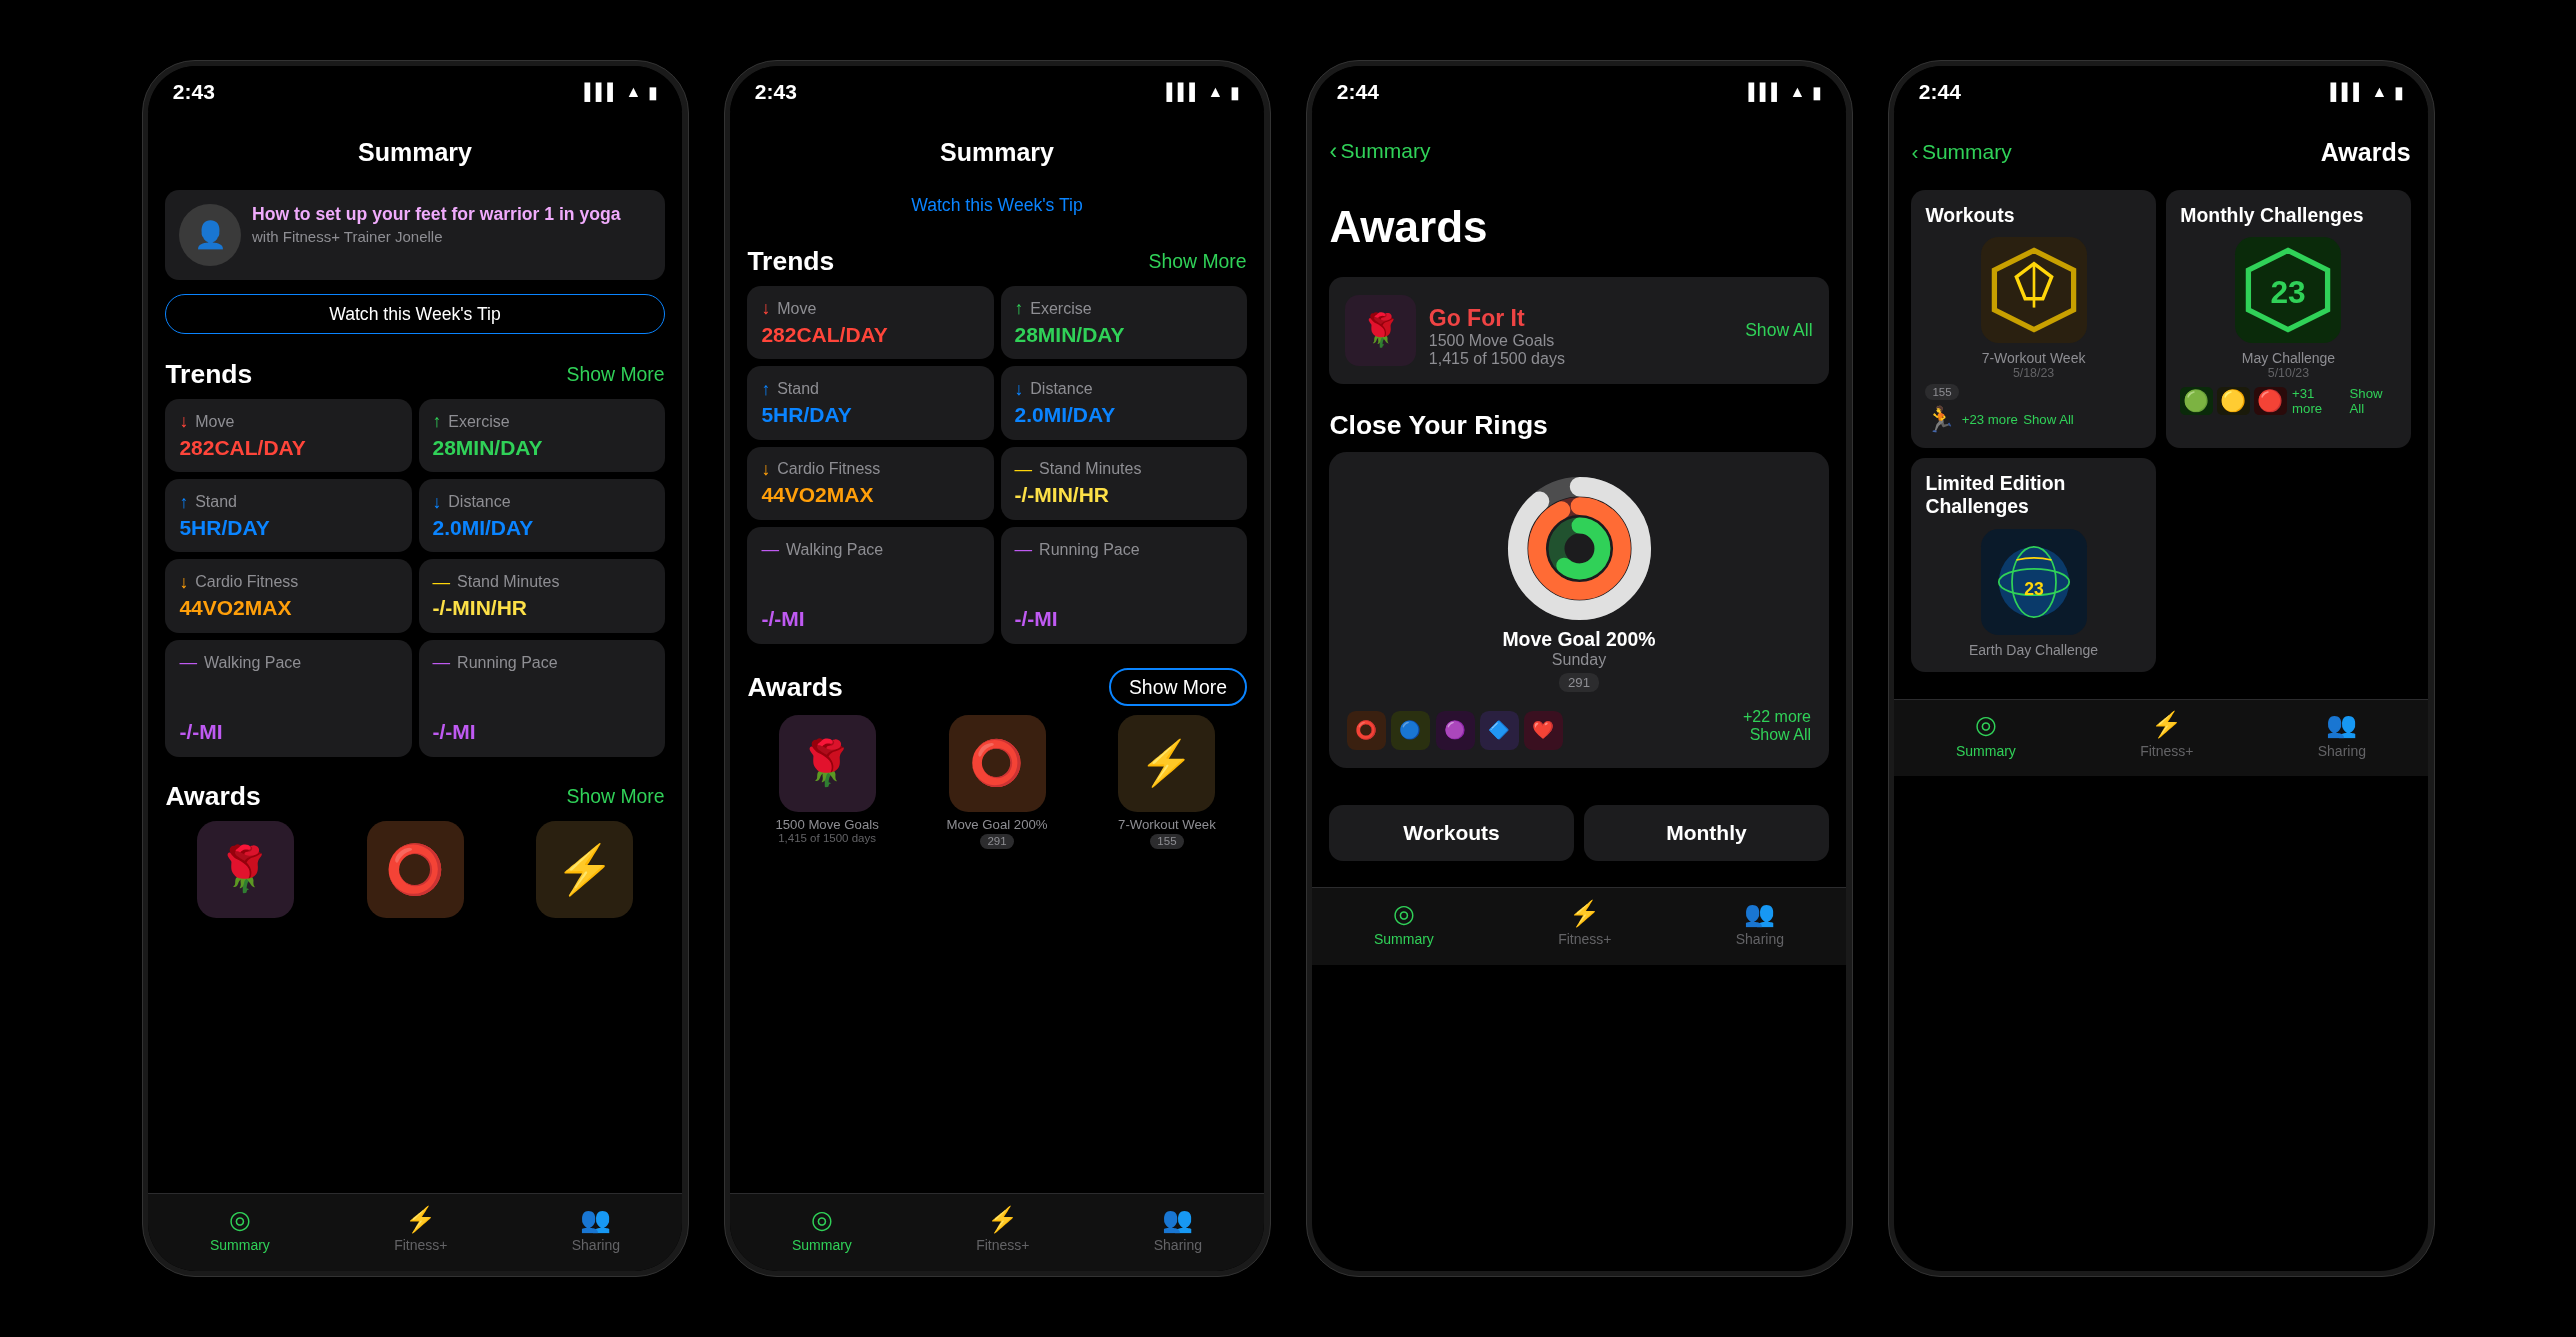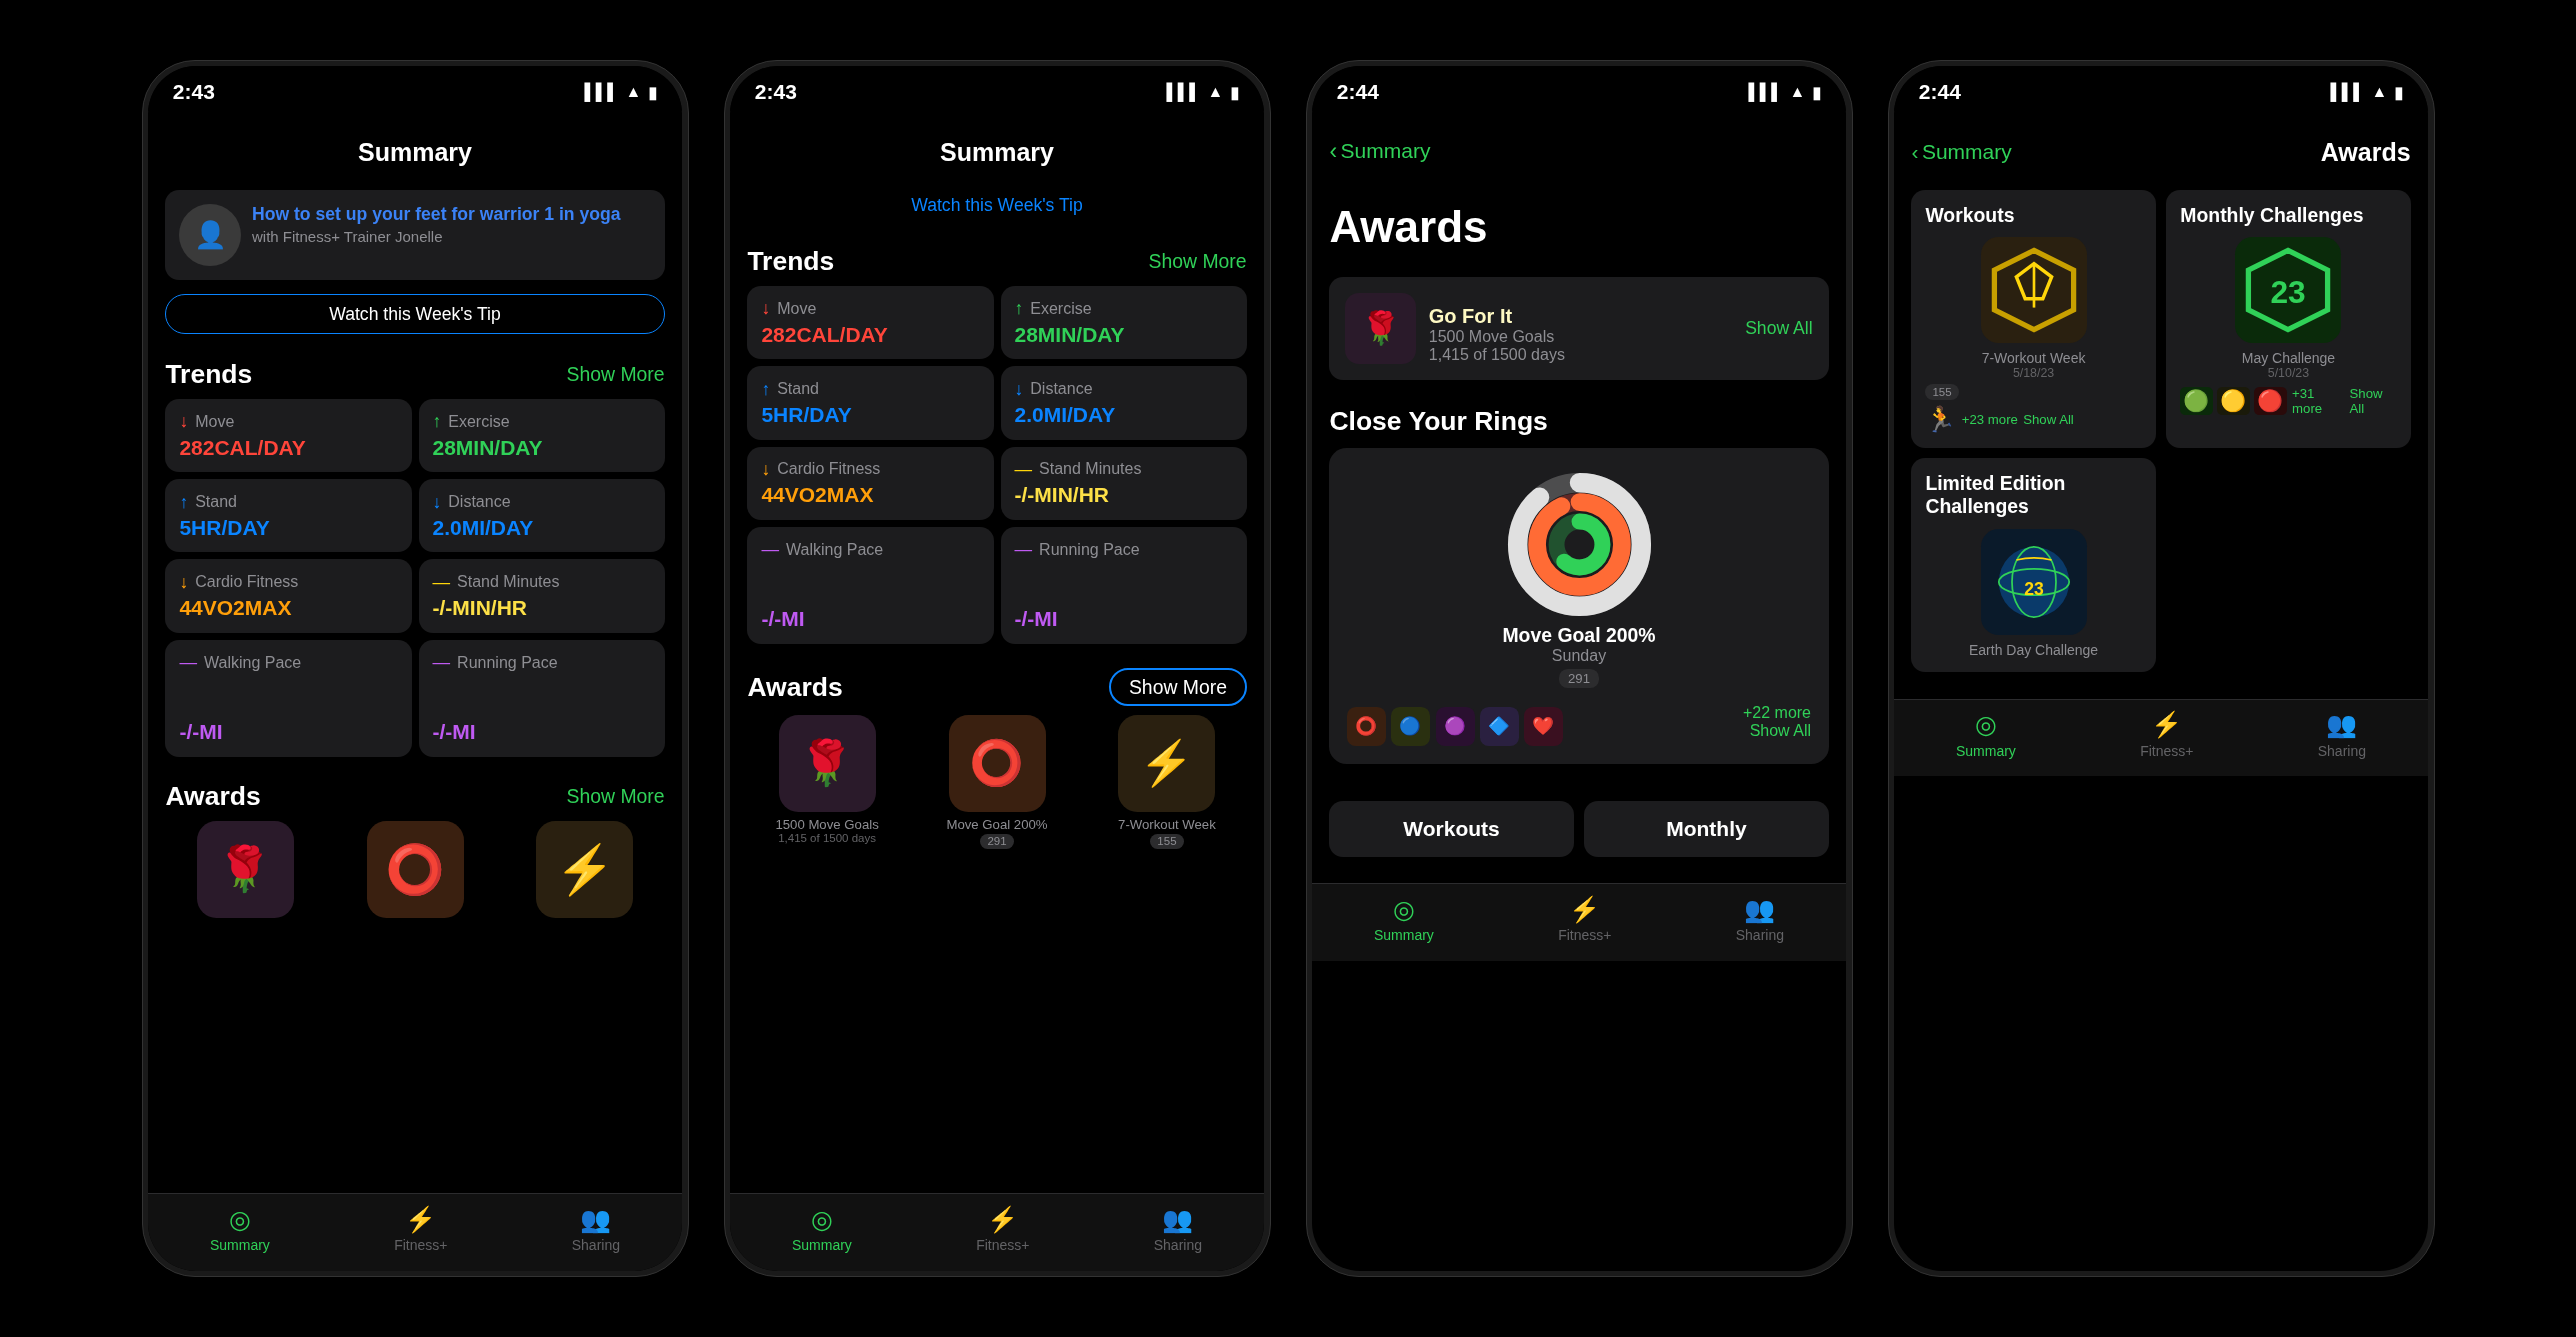--- a/index.html
+++ b/index.html
@@ -198,21 +198,21 @@
       height: 62px;
       border-radius: 50%;
       background: #3a3a3a;
       flex-shrink: 0;
       display: flex;
       align-items: center;
       justify-content: center;
       font-size: 26.5px;
     }
     .trainer-text { flex: 1; }
-    .trainer-tip-title { color: #3b82f6; font-size: 17.6px; font-weight: 600; margin-bottom: 3.5px; }
+    .trainer-tip-title { color: #f0abfc; font-size: 17.6px; font-weight: 600; margin-bottom: 3.5px; }
     .trainer-tip-sub { color: #8e8e93; font-size: 15px; }
     .watch-tip-btn {
       border: 1.8px solid #0a84ff;
       border-radius: 26.5px;
       padding: 8.8px;
       text-align: center;
       color: #fff;
       font-size: 17.6px;
       margin: 7px 0 10.6px;
     }
@@ -237,21 +237,21 @@
       height: 71px;
       border-radius: 14px;
       background: #2a1a2a;
       display: flex;
       align-items: center;
       justify-content: center;
       font-size: 32px;
       flex-shrink: 0;
     }
     .go-info { flex: 1; }
-    .go-title { color: #fef9c3; font-size: 20px; font-weight: 700; margin-top: 12px; }
+    .go-title { color: #ef4444; font-size: 23px; font-weight: 700; margin-top: 12px; }
     .go-sub { color: #8e8e93; font-size: 16px; }
     .show-all-btn { color: #30d158; font-size: 17.6px; }
     .close-rings-section {
       padding: 0 17.6px 10.6px;
     }
     .close-rings-title { color: #fff; font-size: 26.5px; font-weight: 700; margin-bottom: 10.6px; }
     .ring-visual {
       background: #1c1c1e;
       border-radius: 17.6px;
       padding: 17.6px;

